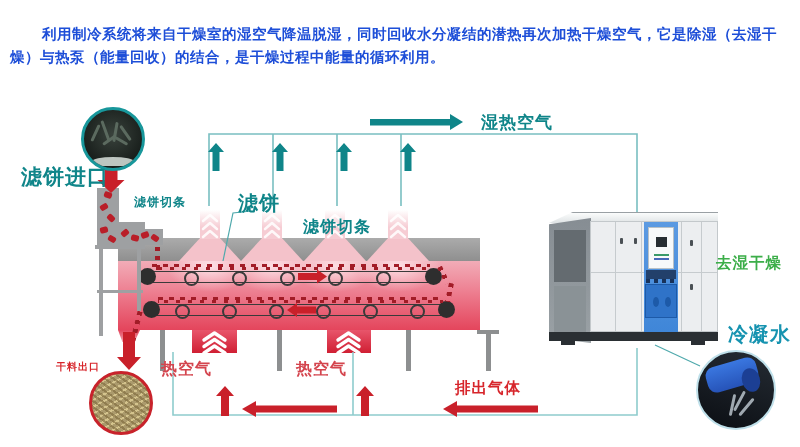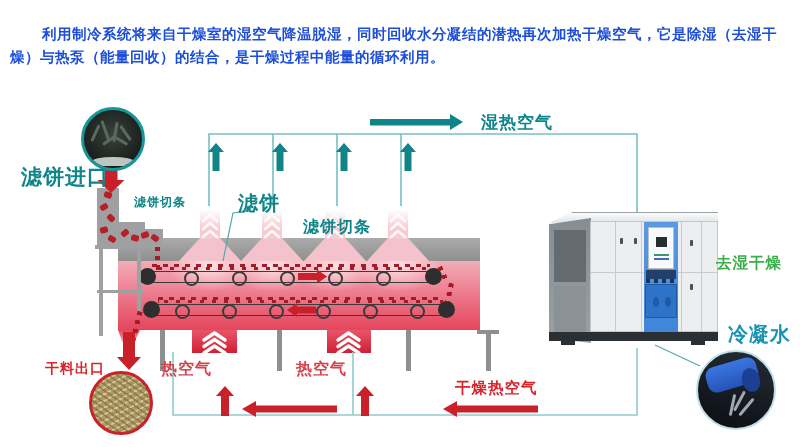--- a/index.html
+++ b/index.html
@@ -288,20 +288,20 @@
         <path d="M391,229 L398,223 L405,229"></path>
         <path d="M391,237 L398,231 L405,237"></path>
     </g>
   </svg>
 
   <div class="lbl teal" style="left:481px;top:111px;font-size:17px">湿热空气</div>
   <div class="lbl teal" style="left:21px;top:163px;font-size:21px">滤饼进口</div>
   <div class="lbl teal" style="left:134px;top:194px;font-size:12px">滤饼切条</div>
   <div class="lbl teal" style="left:238px;top:190px;font-size:20px">滤饼</div>
   <div class="lbl teal" style="left:303px;top:217px;font-size:16px">滤饼切条</div>
-  <div class="lbl red-strong" style="left:45px;top:360px;font-size:14px">干料出口</div>
+  <div class="lbl red-strong" style="left:56px;top:360px;font-size:10px">干料出口</div>
   <div class="lbl red-soft" style="left:161px;top:359px;font-size:16px">热空气</div>
   <div class="lbl red-soft" style="left:296px;top:359px;font-size:16px">热空气</div>
-  <div class="lbl red-strong" style="left:455px;top:378px;font-size:15.5px">干燥热空气</div>
+  <div class="lbl red-strong" style="left:455px;top:378px;font-size:15.5px">排出气体</div>
   <div class="lbl green" style="left:716px;top:253px;font-size:15.5px">去湿干燥</div>
   <div class="lbl cyan" style="left:728px;top:321px;font-size:20px">冷凝水</div>
 
 </div>
 
 </body></html>

